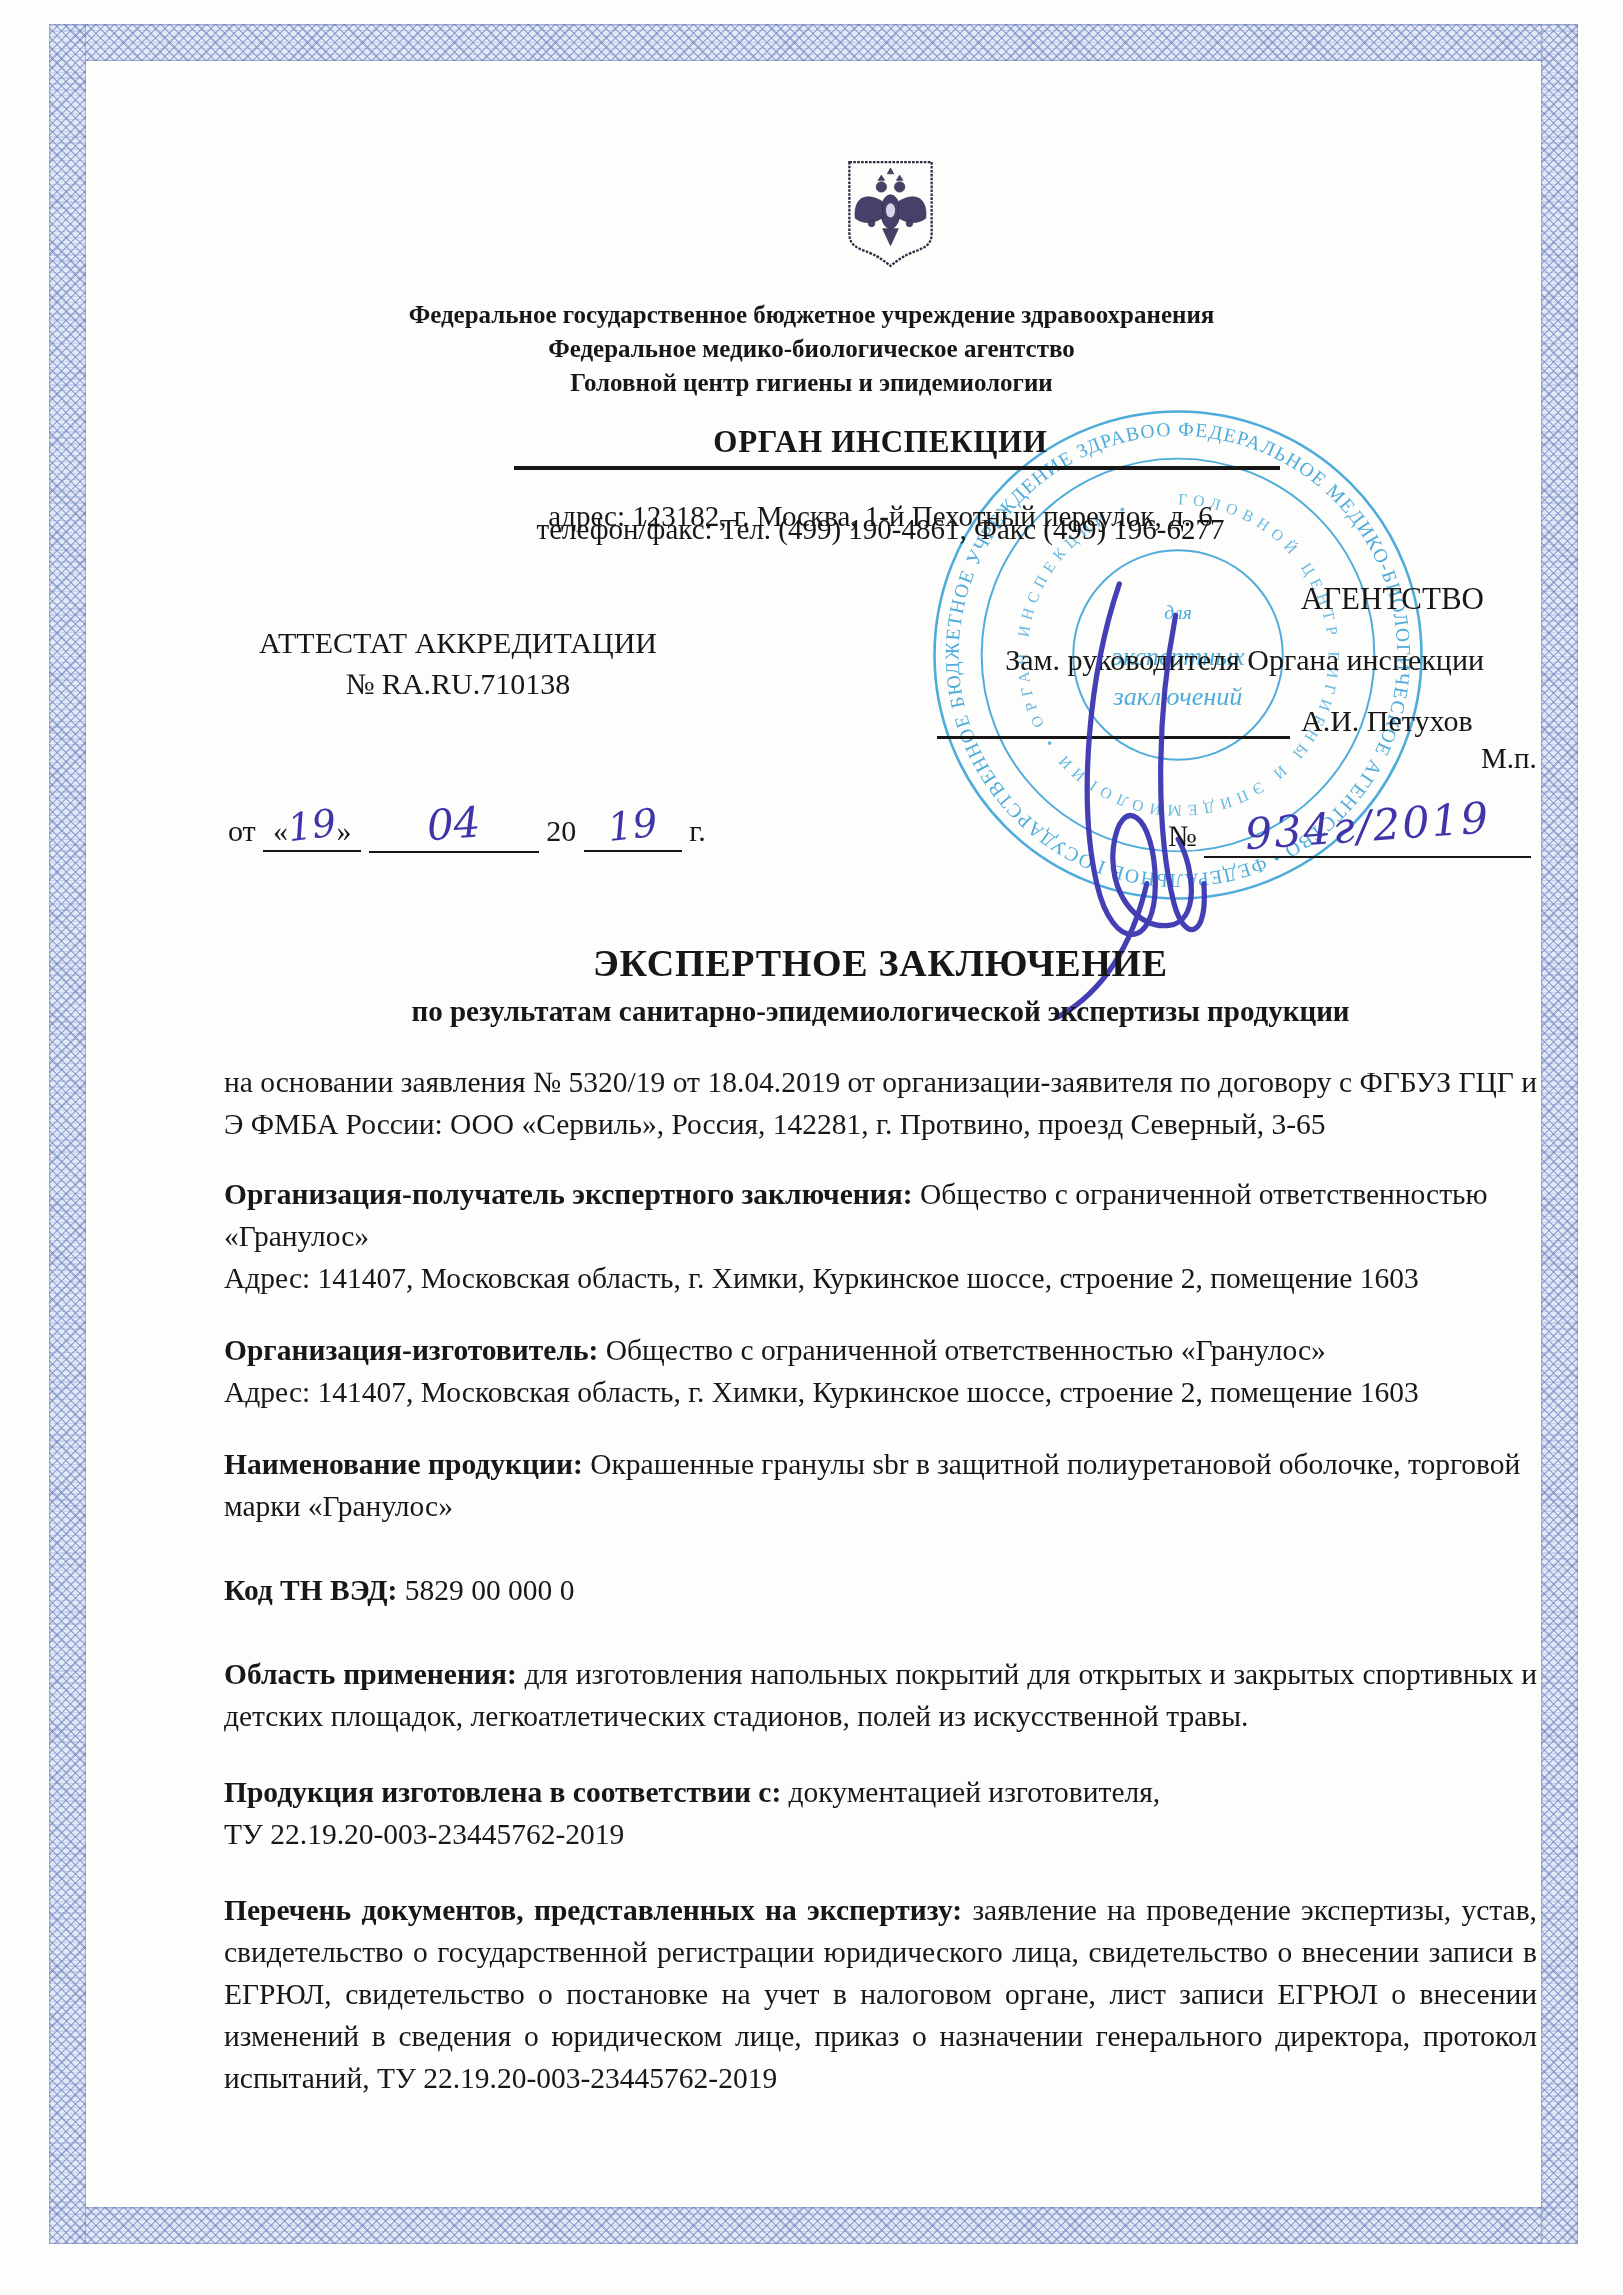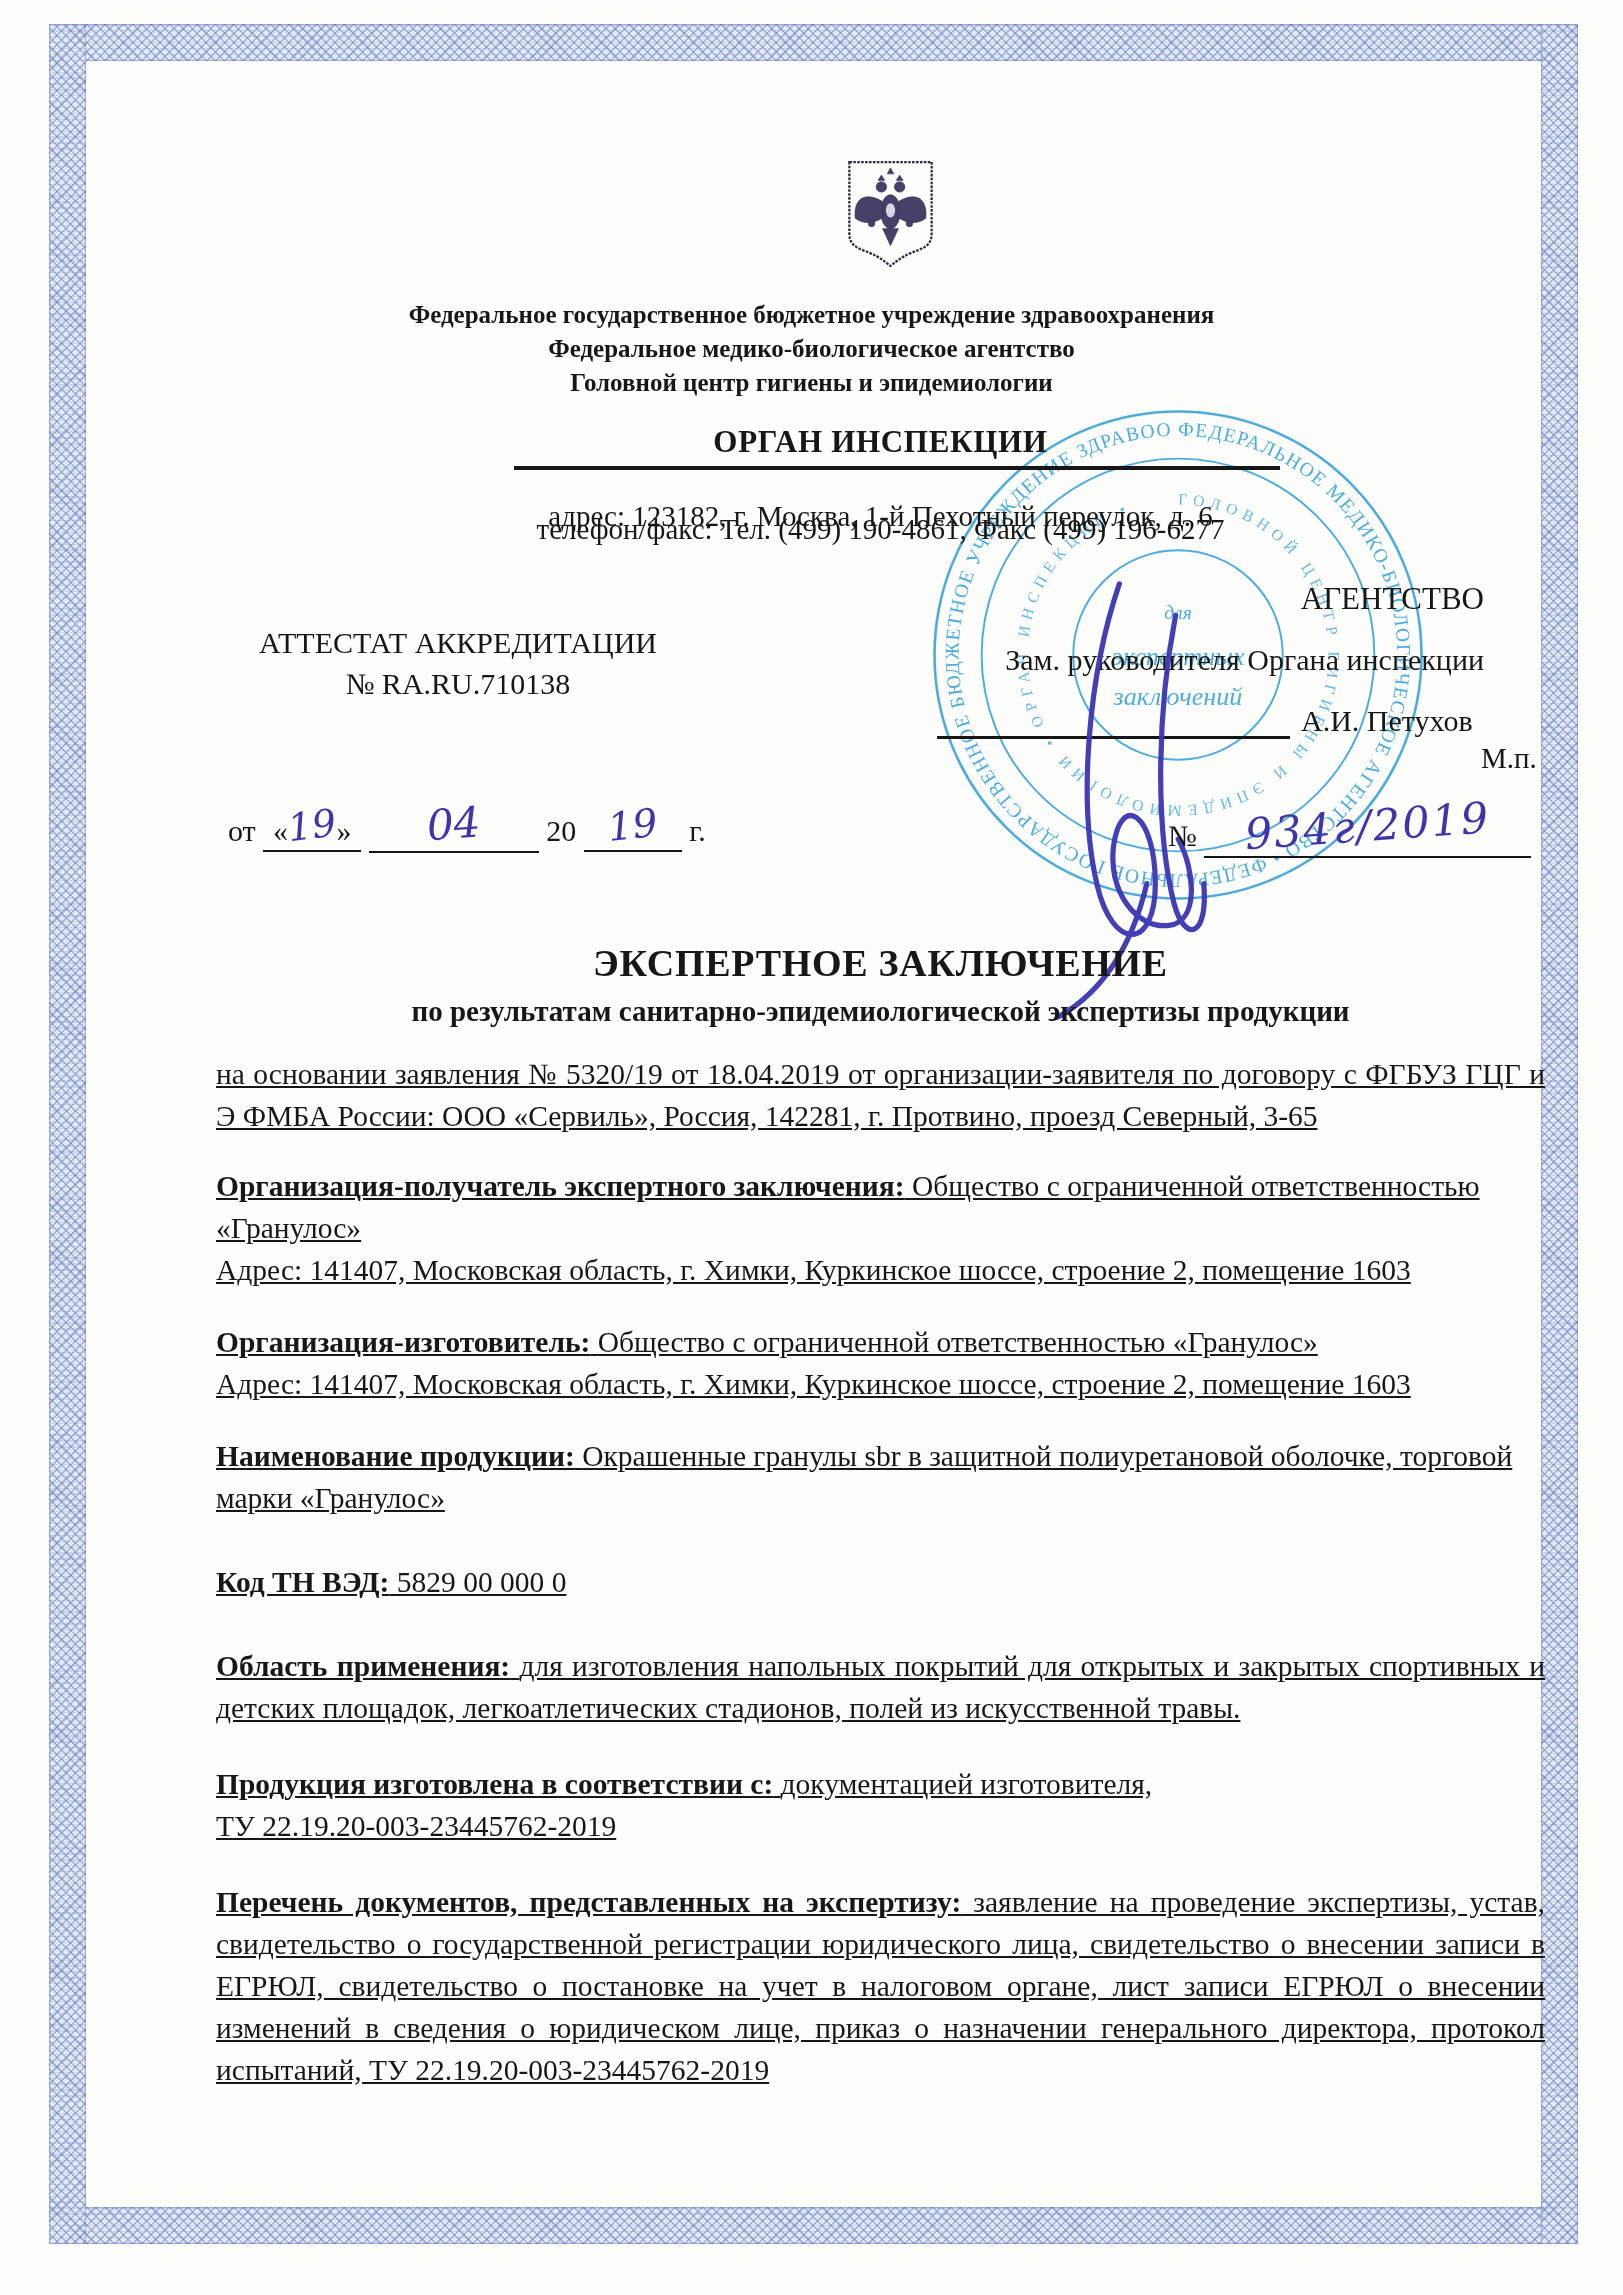--- a/index.html
+++ b/index.html
@@ -50,21 +50,21 @@
   
   .stamp{position:absolute;left:926px;top:403px;width:504px;height:504px;
          filter:blur(0.4px);opacity:.92;pointer-events:none;}
   .signature{position:absolute;left:1021px;top:576px;width:249px;height:445px;pointer-events:none;}
   
   .doc-title{position:absolute;left:216px;top:941px;width:1329px;text-align:center;
              font-size:38px;font-weight:bold;letter-spacing:0.7px;}
   .doc-subtitle{position:absolute;left:216px;top:995px;width:1329px;text-align:center;
                 font-size:29px;font-weight:bold;}
   .bodycol{position:absolute;left:216px;top:1053px;width:1329px;font-size:29.5px;line-height:42px;}
-  .para{margin:0;text-decoration:underline;}
+  .para{margin:8px;}
   .jst{text-align:justify;}
   .mt1{margin-top:27.5px;} .mt2{margin-top:30px;} .mt3{margin-top:42px;} .mt4{margin-top:34px;}
   .bl{display:block;}
   b{font-weight:bold;}
 </style>
 </head>
 <body>
 
 <div class="sheet">
 

